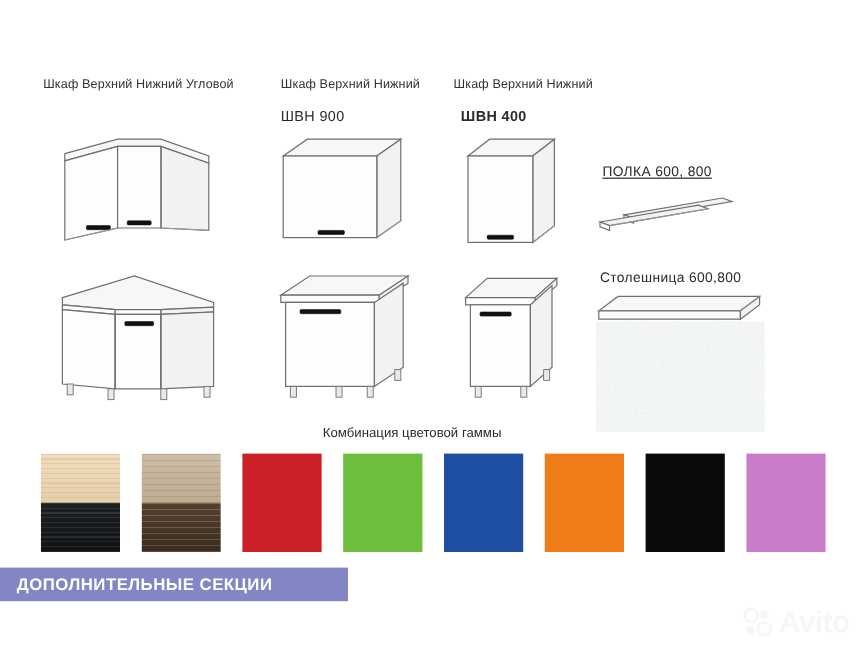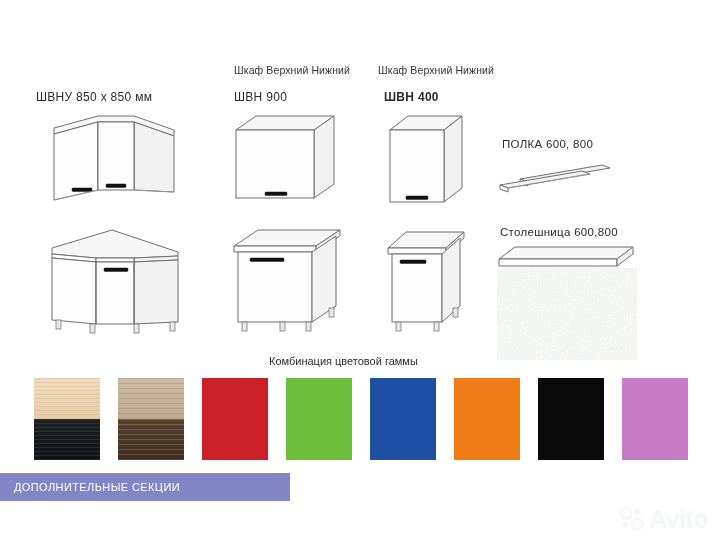--- a/index.html
+++ b/index.html
@@ -43,36 +43,36 @@
       repeating-linear-gradient(180deg, rgba(120,95,65,.20) 0 1px, rgba(255,255,255,0) 1px 5px),
       linear-gradient(180deg,#cdbda6,#bdab92);}
   .wood-d2{background:
       repeating-linear-gradient(180deg, rgba(255,255,255,.10) 0 1px, rgba(0,0,0,.22) 1px 5px),
       linear-gradient(180deg,#6b543c,#4a3828);}
 
   
   .banner{position:absolute;left:0;top:473px;width:290px;height:28px;background:#8286c4;}
   .banner span{
     position:absolute;left:14px;top:50%;transform:translateY(-50%);
-    color:#ffffff;font-size:11px;font-weight:normal;letter-spacing:.4px;
+    color:#ffffff;font-size:14px;font-weight:bold;letter-spacing:.4px;
     font-family:"Liberation Sans","DejaVu Sans",sans-serif;
   }
   
   .wm{position:absolute;right:12px;bottom:8px;display:flex;align-items:center;gap:4px;opacity:.55;}
   .wm-text{font-size:25px;font-weight:bold;color:#eef0f2;letter-spacing:-.5px;
            font-family:"Liberation Sans","DejaVu Sans",sans-serif;line-height:1;}
   .stone{position:absolute;left:497px;top:268px;width:140px;height:92px;
          background-color:#f2f4f2;overflow:hidden;}
 </style>
 </head>
 <body>
 
 <div class="canvas">
 
-  <div class="lbl lbl-code" style="left:36px;top:90px;">ШВНУ 850 х 850 мм</div>
+  <div class="lbl lbl-title" style="left:36px;top:64px;">Шкаф Верхний Нижний Угловой</div>
 
   <div class="lbl lbl-title" style="left:234px;top:64px;">Шкаф Верхний Нижний</div>
   <div class="lbl lbl-code" style="left:234px;top:90px;">ШВН 900</div>
 
   <div class="lbl lbl-title" style="left:378px;top:64px;">Шкаф Верхний Нижний</div>
   <div class="lbl lbl-code" style="left:384px;top:90px;font-weight:bold;">ШВН 400</div>
 
   <div class="fig" style="left:40px;top:112px;">
     <svg width="148" height="92" viewBox="0 0 148 92">
 
@@ -106,21 +106,21 @@
   <div class="fig" style="left:386px;top:112px;">
     <svg width="100" height="96" viewBox="0 0 100 96">
       <polygon class="face-top" points="4,18 22,4 76,4 58,18"></polygon>
       <polygon class="face-sh" points="58,18 76,4 76,76 58,90"></polygon>
       <rect class="face" x="4" y="18" width="54" height="72"></rect>
       <rect class="handle" x="20" y="84" width="22" height="3.4" rx="1"></rect>
       <line class="ln-thin" x1="58" y1="90" x2="76" y2="76"></line>
     </svg>
   </div>
 
-  <div class="lbl lbl-side" style="left:502px;top:138px;">ПОЛКА  600,  800</div>
+  <div class="lbl lbl-side" style="left:502px;top:138px;text-decoration:underline;">ПОЛКА  600,  800</div>
   <div class="fig" style="left:498px;top:163px;">
     <svg width="116" height="34" viewBox="0 0 116 34">
       <polygon class="face-sh" points="22,16 104,2 112,5 30,19"></polygon>
       <polygon class="face" points="22,16 30,19 30,23 22,20"></polygon>
       <polygon class="face-sh" points="2,22 84,8 92,11 10,25"></polygon>
       <polygon class="face" points="2,22 10,25 10,29 2,26"></polygon>
       <line class="ln-thin" x1="10" y1="25" x2="92" y2="11"></line>
     </svg>
   </div>
 

